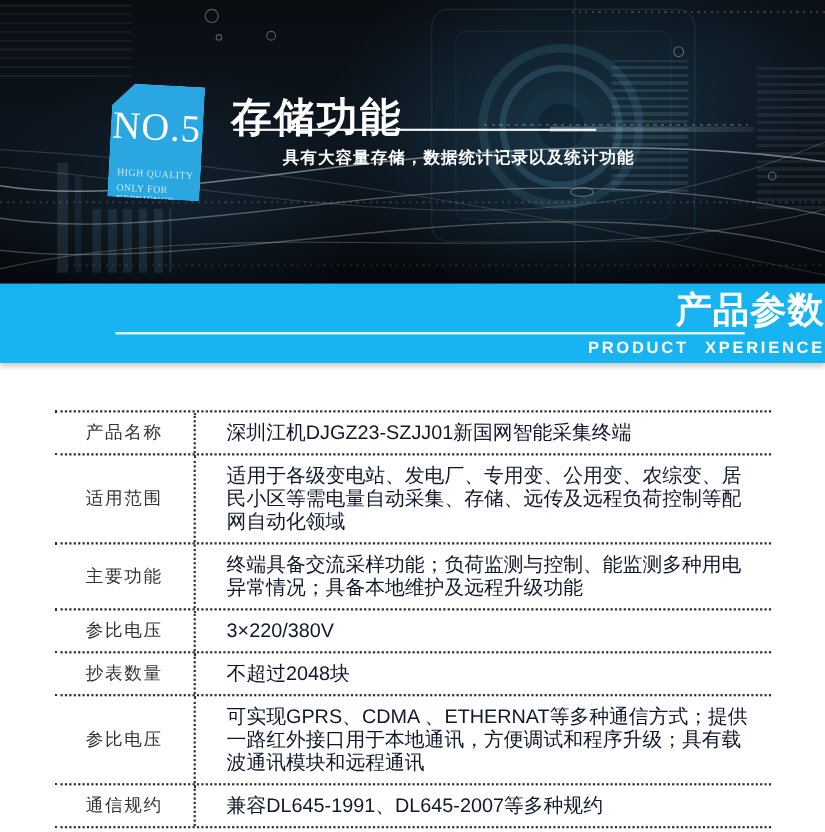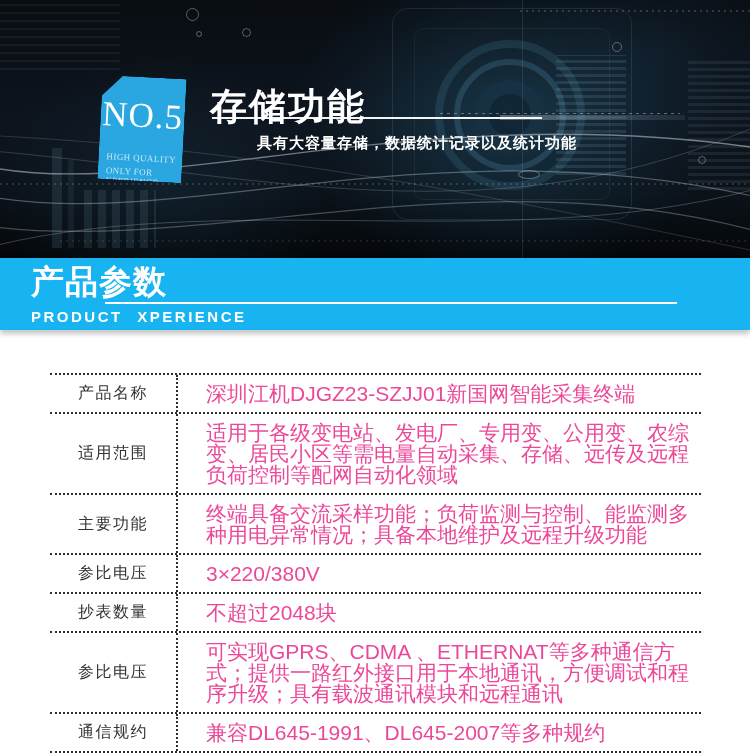--- a/index.html
+++ b/index.html
@@ -46,37 +46,37 @@
   .hero-rule  { position:absolute; left:212px; top:117px; width:330px; height:2px; background:rgba(255,255,255,.95); z-index:6; }
   .hero-rule-gray { position:absolute; left:500px; top:115px; width:185px; height:5px; z-index:5;
     background:linear-gradient(90deg, rgba(175,185,195,.45), rgba(175,185,195,.10)); }
   .hero-rule-dots { position:absolute; left:440px; top:113px; width:240px; height:1px; z-index:5;
     background:repeating-linear-gradient(90deg, rgba(255,255,255,.35) 0 3px, transparent 3px 7px); }
   .hero-subtitle { position:absolute; left:240px; top:134px; z-index:6; color:#ffffff; font-size:15px; font-weight:700; letter-spacing:1px;margin-left:17px; }
 
   
   .param-banner {
     position:relative; width:750px; height:72px; background:var(--accent,#18b4f2);
-    text-align:left; color:#fff; box-shadow:0 4px 5px rgba(0,0,0,.22); z-index:3;padding-left:31px;
+    text-align:right; color:#fff; box-shadow:0 4px 5px rgba(0,0,0,.22); z-index:3;padding-left:31px;
   }
   .param-title { padding-top:6px; font-size:33px; font-weight:700; letter-spacing:1px; line-height:36px; }
   .param-rule { width:572px; height:2px; background:#ffffff; margin:2px auto 4px auto; }
   .param-sub { font-size:15px; font-weight:700; letter-spacing:2.5px; word-spacing:8px; }
 
   
   .spec-table { position:absolute; left:50px; top:373px; width:651px; border-top:2px dotted #2e2e2e; }
   .spec-row { display:flex; border-bottom:2px dotted #2e2e2e; }
   .spec-label {
     width:128px; border-right:2px dotted #2e2e2e;
     display:flex; align-items:center; justify-content:center;
     font-size:16px; letter-spacing:1.5px; color:#333; padding:8px 0;text-align:right;
   }
   .spec-value {
     flex:1; display:flex; align-items:center;
-    font-size:21px; color:#ec4899; line-height:21px; padding:8px 10px 8px 28px;
+    font-size:18px; color:#0f172a; line-height:21px; padding:8px 10px 8px 28px;
   }
 </style>
 </head>
 <body>
 
 <div class="page">
 
   <div class="hero">
 
     <div class="deco rowtex" style="left:0;top:0;width:120px;height:70px;"></div>

